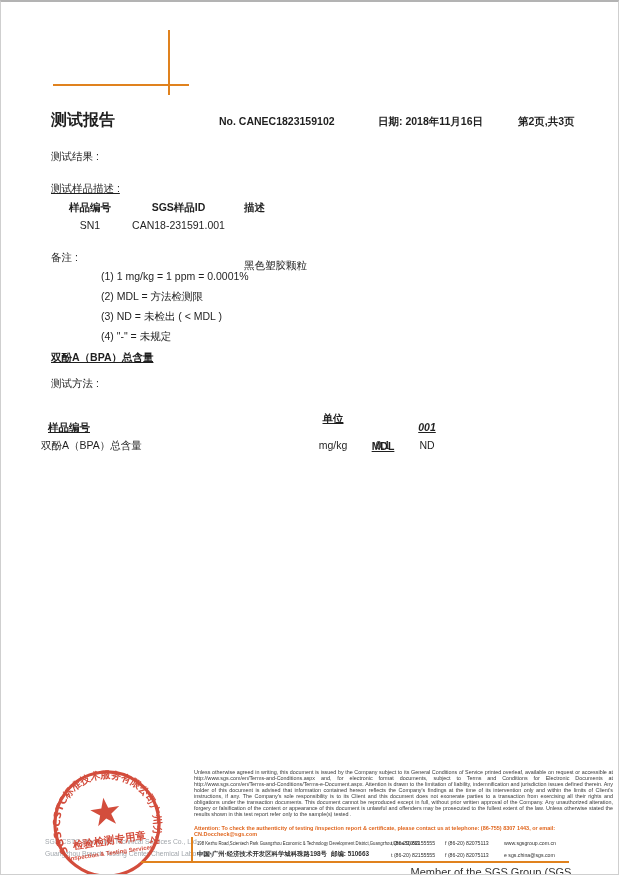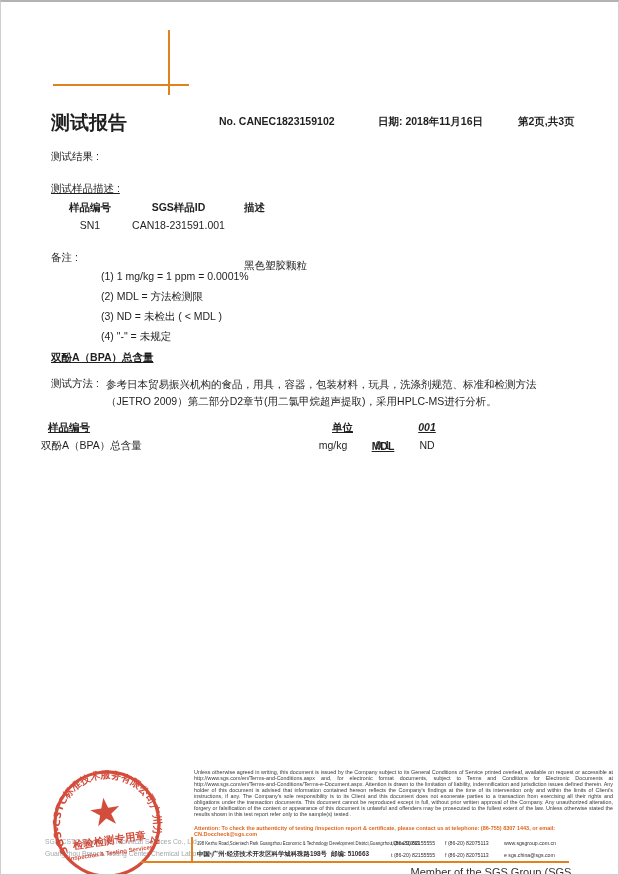--- a/index.html
+++ b/index.html
@@ -15,21 +15,21 @@
     overflow:hidden;
   }
   .abs { position:absolute; }
 
   
   .sgs-word { font-size:43px; font-weight:bold; color:#7f8285; letter-spacing:-2px; line-height:1; }
   .logo-hline { background:#e0821e; height:2px; }
   .logo-vline { background:#e0821e; width:2px; }
 
   
-  .doc-title { font-size:19px; font-weight:bold; }
+  .doc-title { font-size:16px; font-weight:bold; }
   .hdr-info  { font-size:10.5px; font-weight:bold; }
 
   .body-txt  { font-size:10.5px; }
   .bold      { font-weight:bold; }
   .und       { text-decoration:underline; }
   .ital      { font-style:italic; }
   .ctr       { text-align:center; }
 
   .method-text { font-size:10.5px; line-height:1.62; width:462px; }
 
@@ -76,24 +76,23 @@
 
   <div class="abs body-txt" style="left:50px; top:249px;">备注 :</div>
   <div class="abs body-txt" style="left:100px; top:268px;">(1) 1 mg/kg = 1 ppm = 0.0001%</div>
   <div class="abs body-txt" style="left:100px; top:288px;">(2) MDL = 方法检测限</div>
   <div class="abs body-txt" style="left:100px; top:308px;">(3) ND = 未检出 ( &lt; MDL )</div>
   <div class="abs body-txt" style="left:100px; top:328px;">(4) "-" = 未规定</div>
 
   <div class="abs body-txt bold und" style="left:50px; top:349px;">双酚A（BPA）总含量</div>
 
   <div class="abs body-txt" style="left:50px; top:375px;">测试方法 :</div>
-  <div class="abs method-text" style="left:105px; top:374px;">参考日本贸易振兴机构的食品，用具，容器，包装材料，玩具，洗涤剂规范、标准和检测方法（JETRO 2009）第二部分D2章节(用二氯甲烷超声提取)，采用HPLC-MS进行分析。</div>
 
   <div class="abs body-txt bold und" style="left:47px;  top:419px;">样品编号</div>
-  <div class="abs body-txt bold und ctr" style="left:312px; top:419px; width:40px;text-align:right;">单位</div>
+  <div class="abs body-txt bold und ctr" style="left:312px; top:410px; width:40px;">单位</div>
   <div class="abs body-txt bold und ctr" style="left:362px; top:419px; width:40px;margin-top:19px;">MDL</div>
   <div class="abs body-txt bold und ital ctr" style="left:406px; top:419px; width:40px;">001</div>
 
   <div class="abs body-txt" style="left:40px;  top:437px;">双酚A（BPA）总含量</div>
   <div class="abs body-txt ctr" style="left:312px; top:437px; width:40px;">mg/kg</div>
   <div class="abs body-txt ctr" style="left:362px; top:437px; width:40px;">0.1</div>
   <div class="abs body-txt ctr" style="left:406px; top:437px; width:40px;">ND</div>
 
   <div class="abs gray-co" style="left:44px; top:836px;">SGS-CSTC Standards Technical Services Co., Ltd.</div>
   <div class="abs gray-co" style="left:44px; top:848px;">Guangzhou Branch Testing Center Chemical Laboratory</div>

